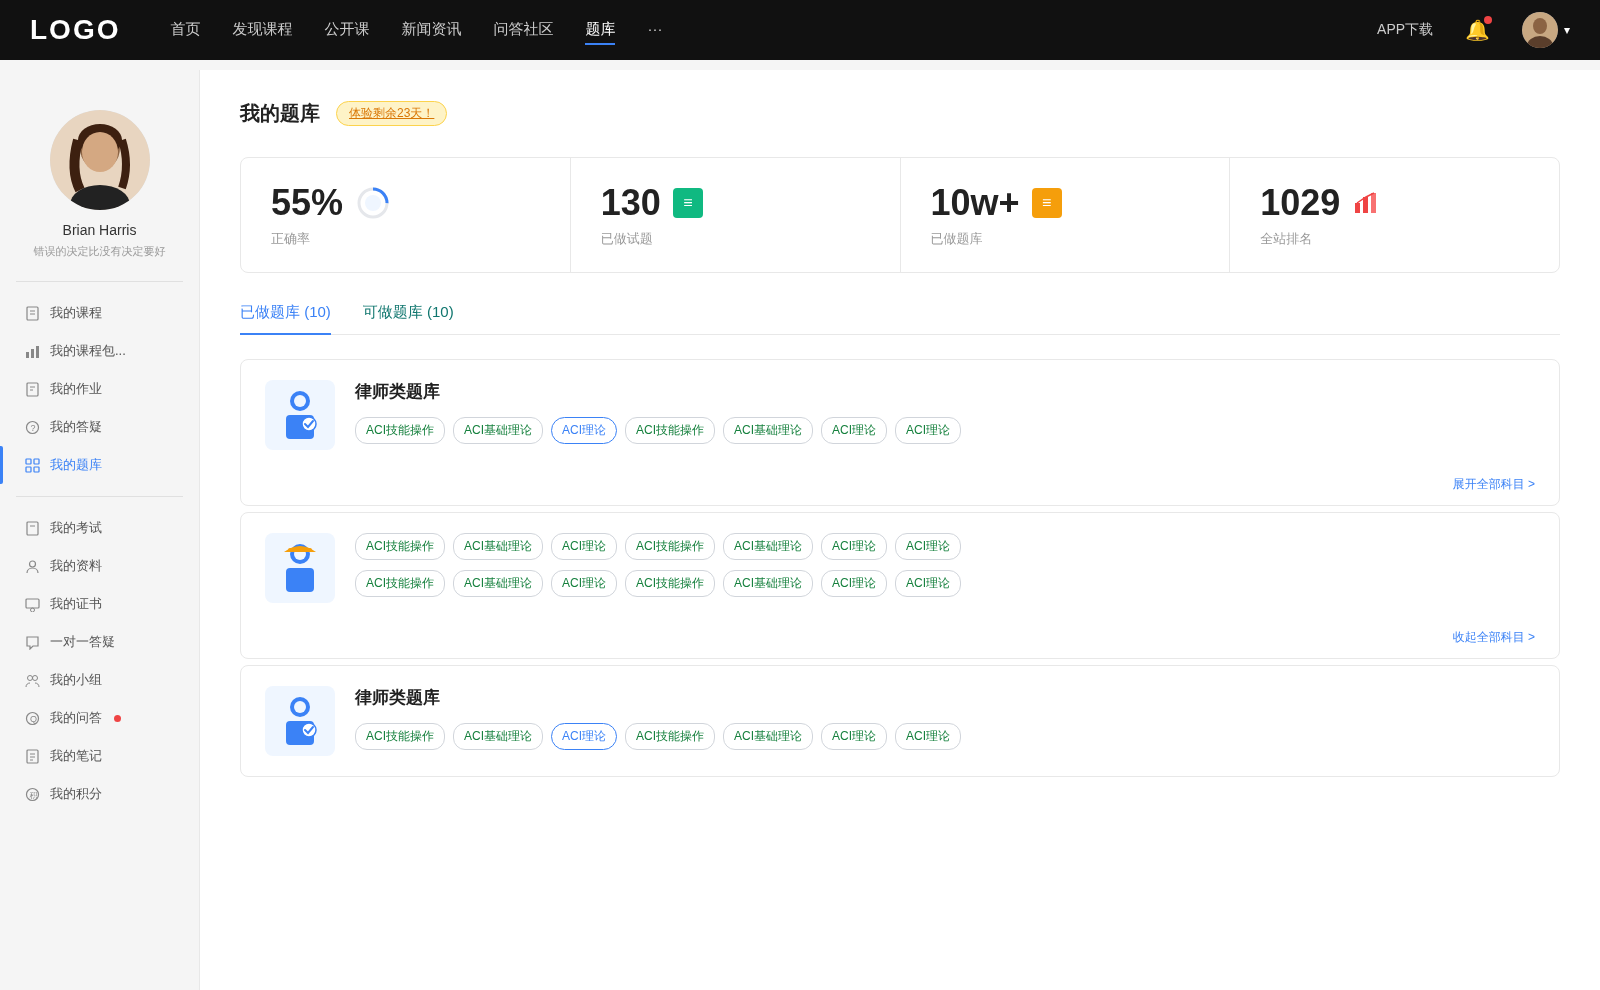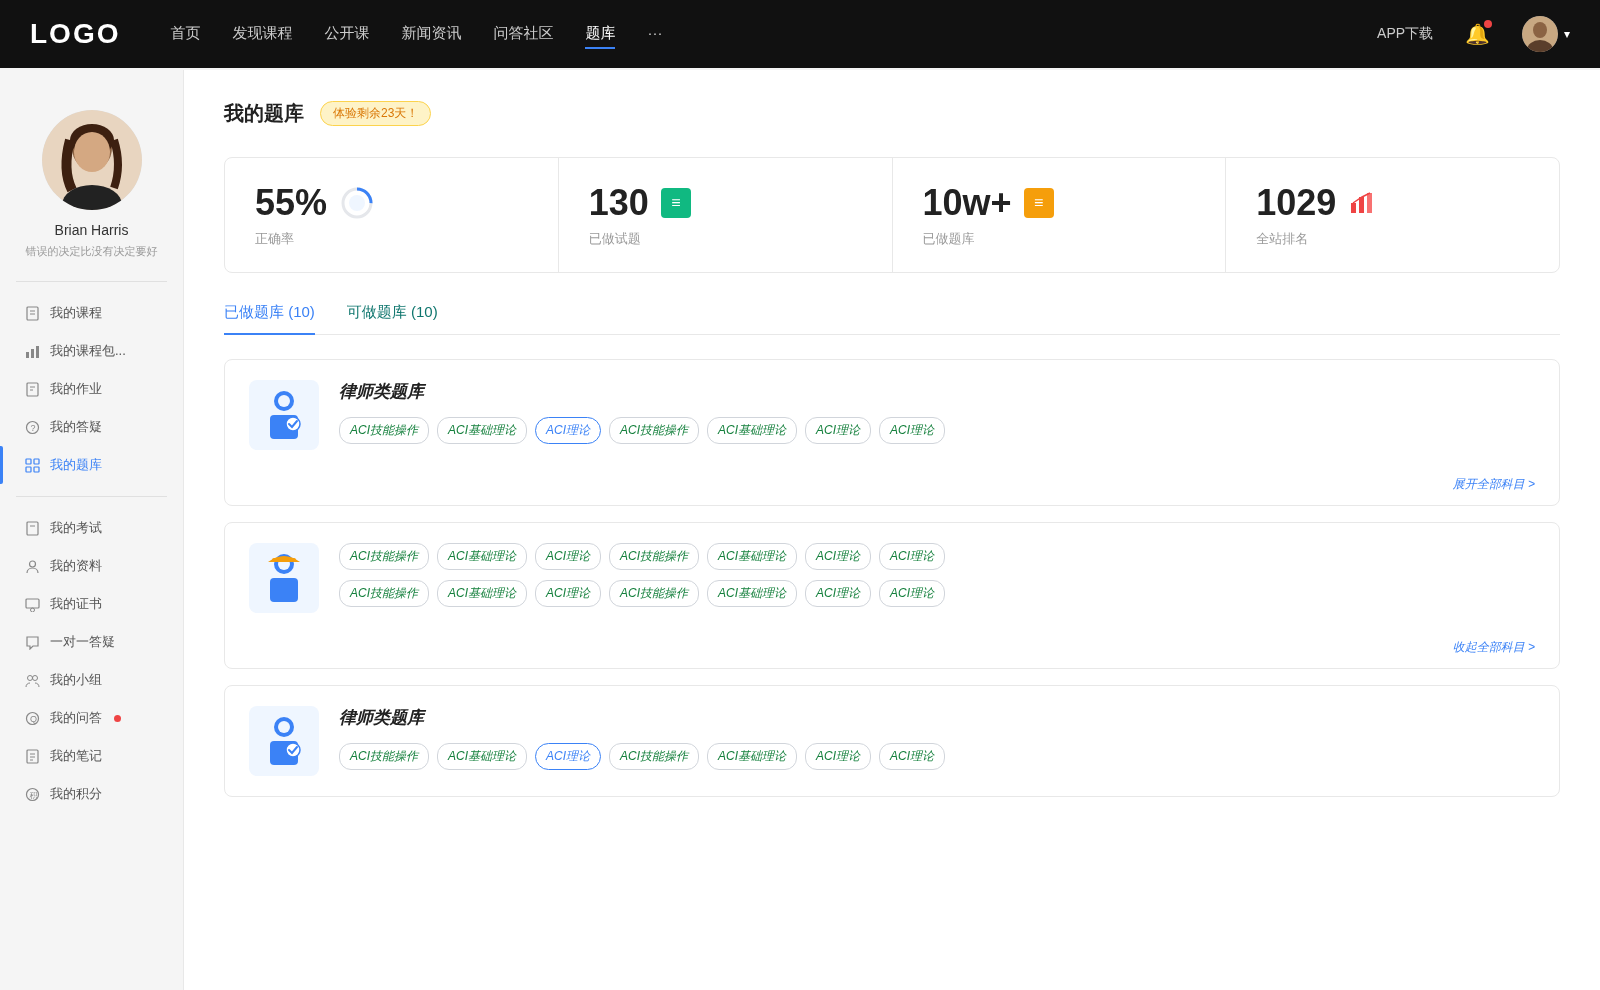--- a/index.html
+++ b/index.html
@@ -1,21 +1,21 @@
 <!DOCTYPE html>
 <html><head>
   <meta charset="utf-8">
   <style>
     * { margin: 0; padding: 0; box-sizing: border-box; }
     body { font-family: 'PingFang SC', 'Microsoft YaHei', sans-serif; background: #f5f5f5; min-height: 990px; }
 
     
     .navbar {
       background: #111;
-      height: 68px;
+      height: 60px;
       display: flex;
       align-items: center;
       padding: 0 30px;
       position: fixed;
       top: 0; left: 0; right: 0;
       z-index: 100;
     }
     .navbar-logo {
       color: white;
       font-size: 28px;
@@ -78,21 +78,21 @@
 
     
     .page-wrapper {
       margin-top: 70px;
       display: flex;
       min-height: 920px;
     }
 
     
     .sidebar {
-      width: 184px;
+      width: 200px;
       background: #f5f5f5;
       padding-top: 20px;
       flex-shrink: 0;
       border-right: 1px solid #e8e8e8;
     }
     .profile-section {
       text-align: center;
       padding: 20px 10px 10px;
     }
     .profile-avatar {
@@ -174,20 +174,21 @@
       font-weight: 600;
       color: #222;
     }
     .trial-badge {
       background: #fef3c7;
       color: #d97706;
       border: 1px solid #fcd34d;
       border-radius: 20px;
       padding: 3px 12px;
       font-size: 12px;
+      text-decoration: underline;
     }
 
     
     .stats-row {
       display: flex;
       gap: 0;
       margin-bottom: 30px;
       border: 1px solid #e8e8e8;
       border-radius: 8px;
       overflow: hidden;
@@ -237,23 +238,22 @@
       position: absolute;
       bottom: -1px; left: 0; right: 0;
       height: 2px;
       background: #3b82f6;
     }
 
     
     .bank-card {
       border: 1px solid #e8e8e8;
       border-radius: 8px;
-      margin-bottom: 16px;
+      margin-bottom: 6px;
       overflow: hidden;
-      font-style: italic;
     }
     .bank-card-inner {
       display: flex;
       align-items: flex-start;
       padding: 20px 24px;
       gap: 20px;
     }
     .bank-icon-wrap {
       width: 70px; height: 70px;
       background: #eff6ff;

